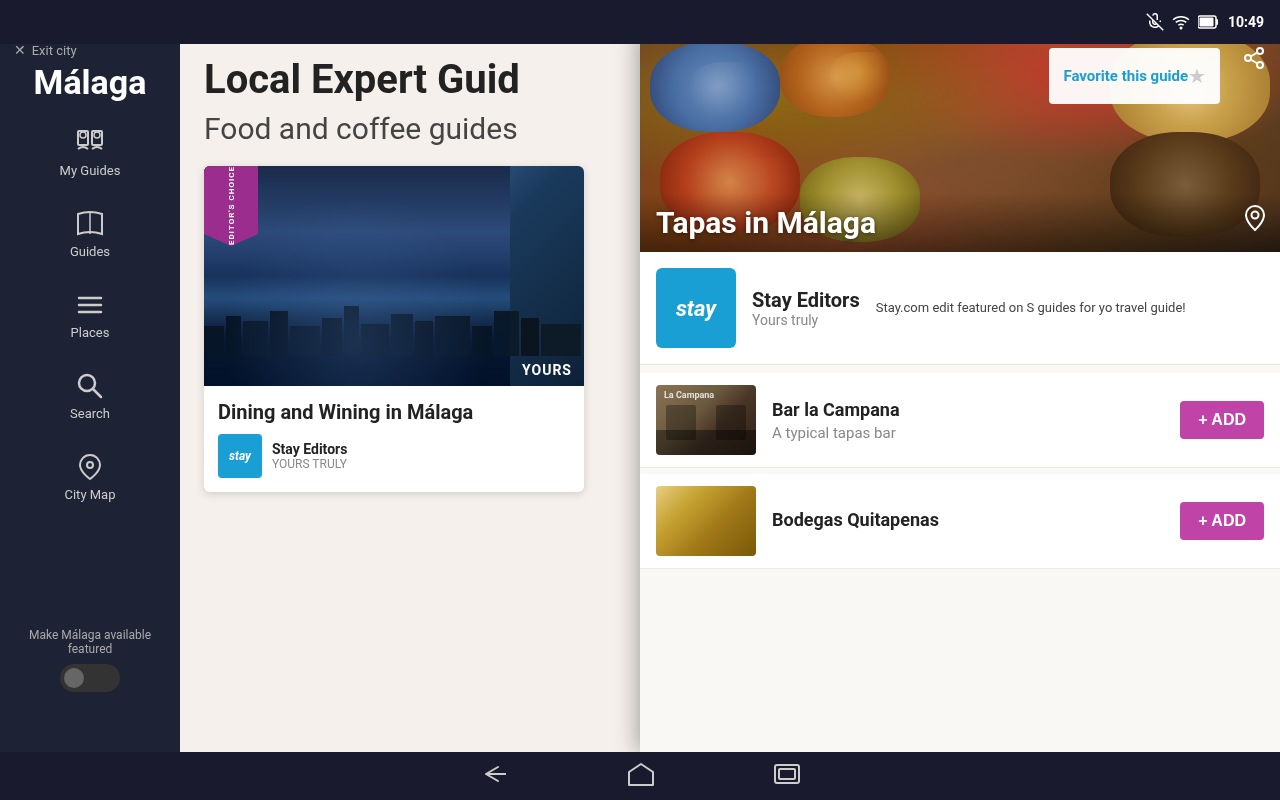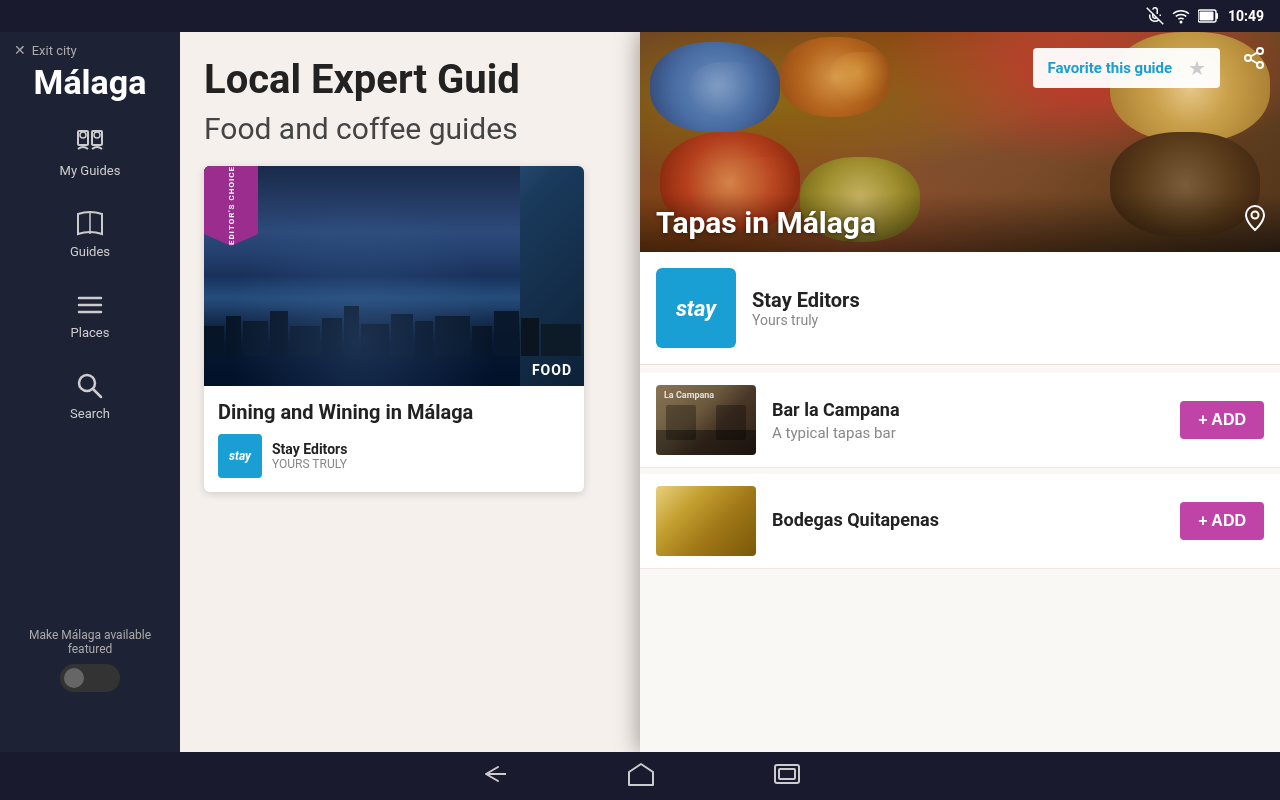--- a/index.html
+++ b/index.html
@@ -9,21 +9,21 @@
       overflow: hidden;
       font-family: 'Roboto', Arial, sans-serif;
       background: #1a1a2e;
       position: relative;
     }
 
     
     .status-bar {
       position: absolute;
       top: 0; left: 0; right: 0;
-      height: 32px;
+      height: 44px;
       background: #1a1a2e;
       display: flex;
       align-items: center;
       justify-content: flex-end;
       padding: 16px 16px;
       z-index: 100;
     }
     .status-icons {
       display: flex;
       align-items: center;
@@ -301,24 +301,24 @@
       font-size: 30px;
       font-weight: bold;
       text-shadow: 0 1px 4px rgba(0,0,0,0.5);
     }
 
     .favorite-btn {
       position: absolute;
       top: 16px; right: 60px;
       display: flex;
       align-items: center;
-      gap: 16px;
+      gap: 0;
       background: rgba(255,255,255,0.95);
       border-radius: 4px;
-      padding: 8px 14px;
+      padding: 16px 14px;
       cursor: pointer;
     }
     .favorite-label {
       color: #1a9fd4;
       font-size: 15px;
       font-weight: bold;
     }
     .star-icon {
       color: #ccc;
       font-size: 20px;
@@ -523,20 +523,27 @@
     </div>
 
     <div class="nav-item">
       <svg class="icon-svg" viewBox="0 0 32 32">
         <circle cx="13" cy="13" r="8" stroke="#ccc" stroke-width="2.5"></circle>
         <line x1="19" y1="19" x2="27" y2="27" stroke="#ccc" stroke-width="2.5" stroke-linecap="round"></line>
       </svg>
       <span>Search</span>
     </div>
 
+    <div class="nav-item">
+      <svg class="icon-svg" viewBox="0 0 32 32">
+        <path d="M16 4 C10 4 6 9 6 14 C6 21 16 28 16 28 C16 28 26 21 26 14 C26 9 22 4 16 4Z" stroke="#ccc" stroke-width="2" fill="none"></path>
+        <circle cx="16" cy="14" r="3" stroke="#ccc" stroke-width="2" fill="none"></circle>
+      </svg>
+      <span>City Map</span>
+    </div>
 
     <div class="offline-section">
       <div class="offline-text">Make Málaga available featured</div>
       <div class="toggle-switch"></div>
     </div>
   </div>
 
   <div class="main-content">
 
     <div class="main-page-bg">
@@ -566,21 +573,21 @@
                 <rect x="290" y="15" width="25" height="45" fill="#0d1a28"></rect>
                 <rect x="317" y="22" width="18" height="38" fill="#0a1520"></rect>
                 <rect x="337" y="28" width="40" height="32" fill="#0d1a28"></rect>
               </svg>
             </div>
             <div class="city-overlay"></div>
           </div>
           <div class="editors-choice-badge">
             <span class="editors-choice-text">EDITOR'S CHOICE</span>
           </div>
-          <div class="food-label">FOOD</div>
+          <div class="food-label">YOURS</div>
         </div>
         <div class="bg-card-info">
           <div class="bg-card-title">Dining and Wining in Málaga</div>
           <div class="bg-card-author">
             <div class="stay-logo-small">
               <span>stay</span>
             </div>
             <div class="author-info">
               <div class="name">Stay Editors</div>
               <div class="sub">YOURS TRULY</div>
@@ -635,20 +642,21 @@
       </div>
 
       <div class="author-section">
         <div class="stay-logo-large">
           <span>stay</span>
         </div>
         <div class="author-details">
           <div class="author-name-large">Stay Editors</div>
           <div class="author-sub-large">Yours truly</div>
         </div>
+        <div class="author-description">Stay.com edit featured on S guides for yo travel guide!</div>
       </div>
 
       <div class="places-list">
 
         <div class="place-item">
           <div class="place-image">
             <div class="place-img-bar-campana">
 
               <div style="position:absolute;top:5px;left:8px;color:rgba(255,255,255,0.8);font-size:9px;font-weight:bold;">La Campana</div>
               <div style="position:absolute;bottom:0;left:0;right:0;height:25px;background:rgba(0,0,0,0.4);"></div>

